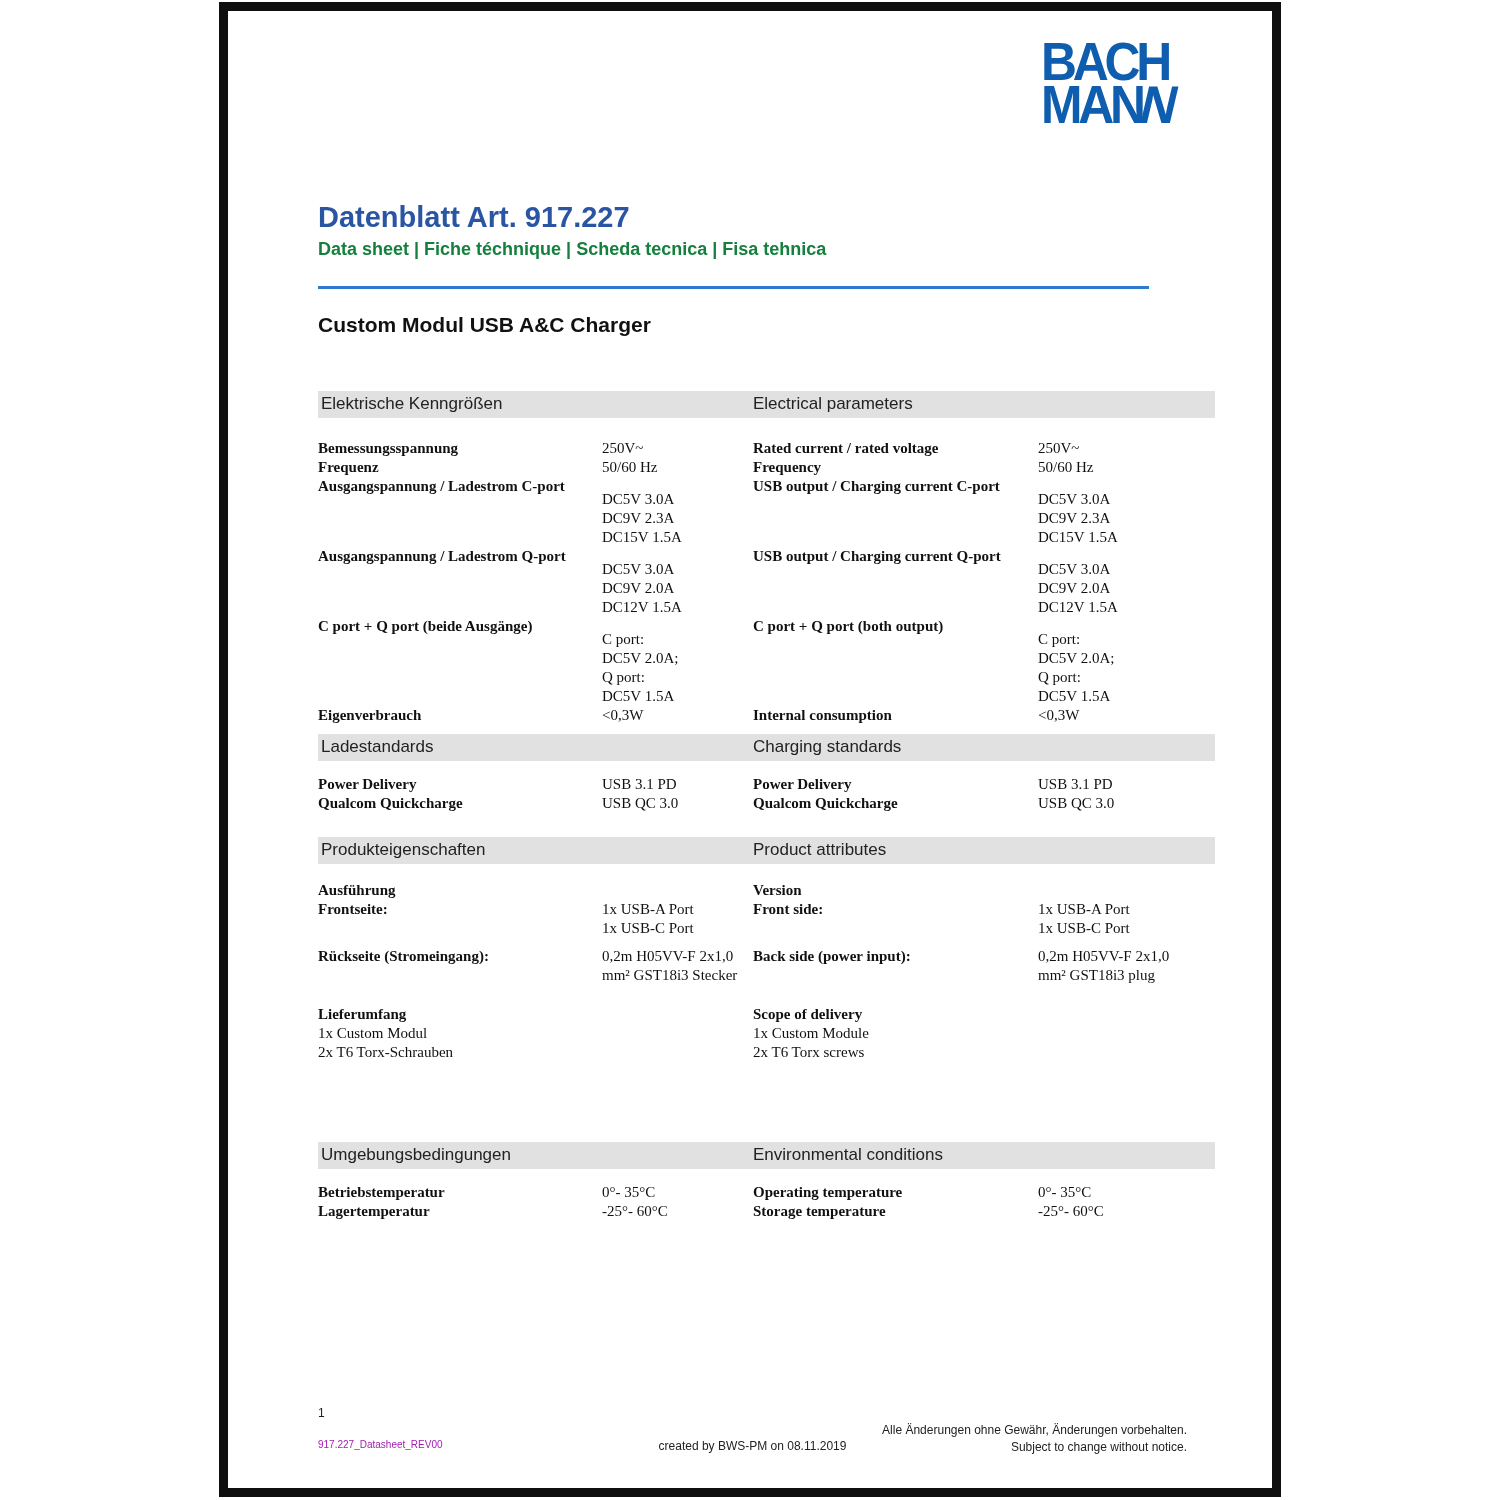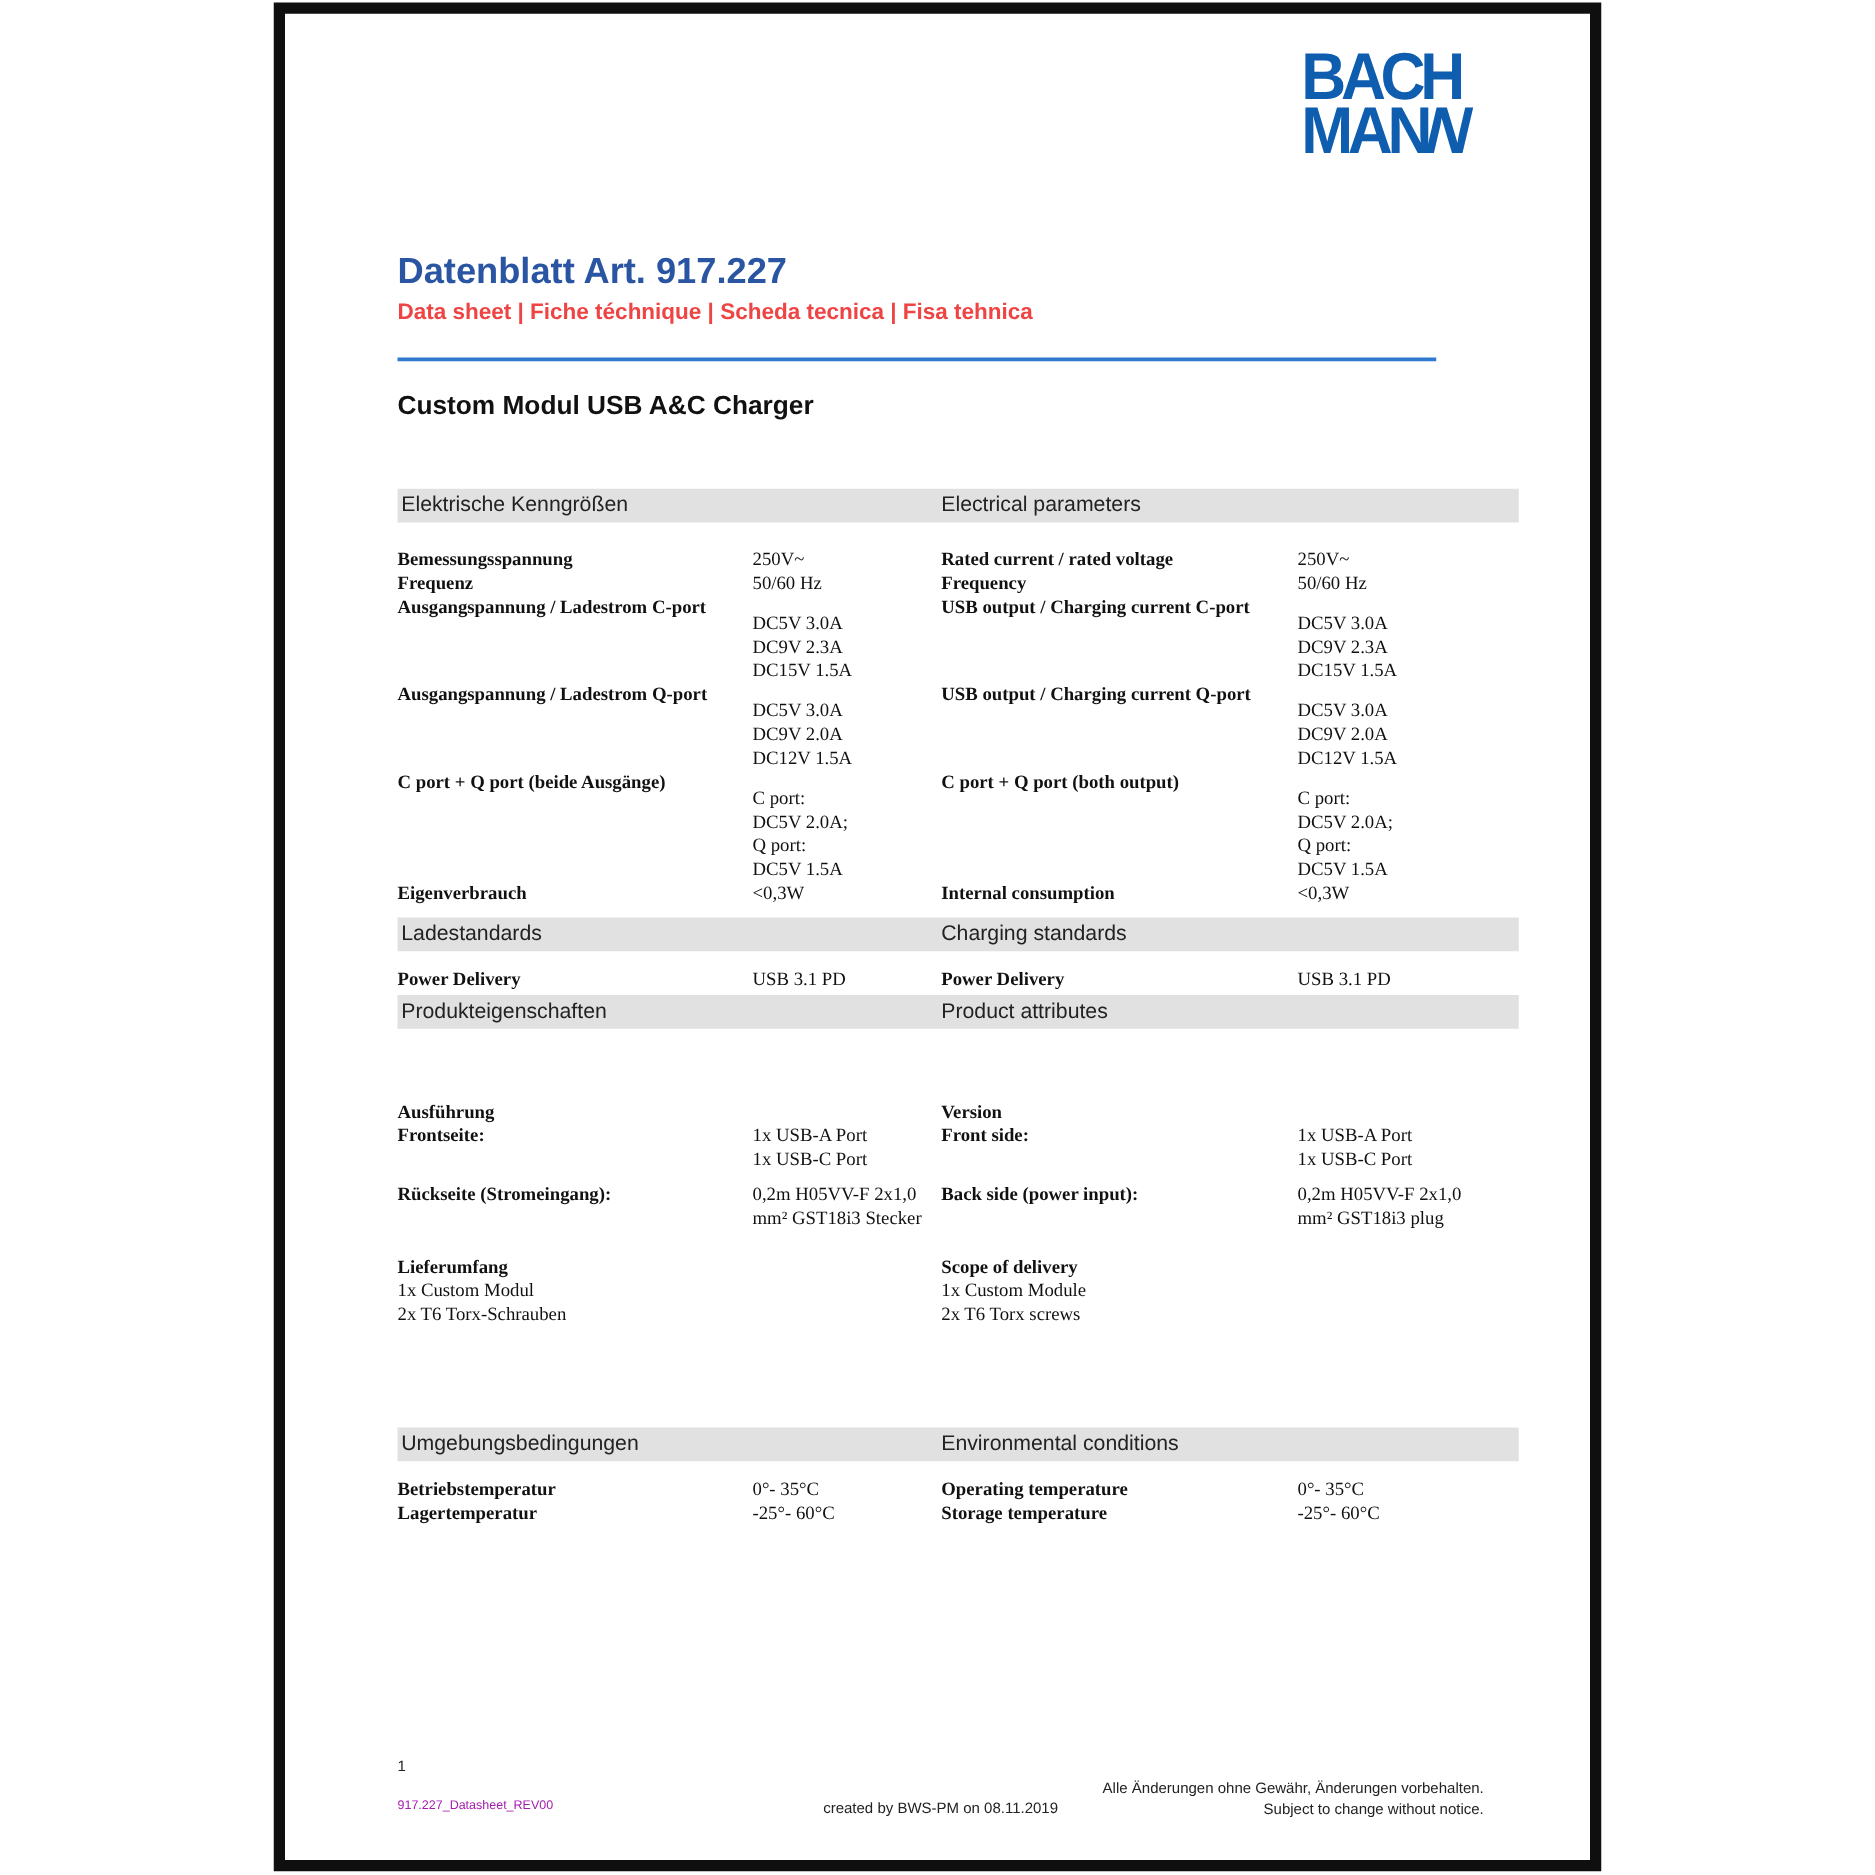--- a/index.html
+++ b/index.html
@@ -13,28 +13,28 @@
   }
   
   .logo{
     position:absolute;left:1041px;top:40px;color:#0e5daf;font-weight:bold;
     font-size:53px;line-height:43px;letter-spacing:-4.5px;
     transform:scaleX(0.94);transform-origin:left top;white-space:nowrap;
   }
   .logo .skew{display:inline-block;transform:skewX(-14deg);}
   
   .doc-title{position:absolute;left:318px;top:201px;font-size:29px;font-weight:bold;color:#2a55a3;}
-  .doc-subtitle{position:absolute;left:318px;top:239px;font-size:18px;font-weight:bold;color:#ef4444;}
+  .doc-subtitle{position:absolute;left:318px;top:239px;font-size:18px;font-weight:bold;color:#15803d;}
   .rule{position:absolute;left:318px;top:286px;width:831px;height:3px;background:#2f7ace;}
   .product-title{position:absolute;left:318px;top:313px;font-size:21px;font-weight:bold;color:#111;}
   
   .secbar{position:absolute;left:318px;width:869px;height:27px;background:#e1e1e1;font-size:17px;color:#222;padding-left:28px;}
   .secbar .de{position:absolute;left:3px;top:3px;}
   .secbar .en{position:absolute;left:435px;top:3px;}
-  #bar-0{top:391px}#bar-1{top:734px}#bar-2{top:796px}#bar-3{top:1142px}
+  #bar-0{top:391px}#bar-1{top:734px}#bar-2{top:837px}#bar-3{top:1142px}
   
   .rows{position:absolute;left:318px;width:869px;font-size:15px;line-height:19px;color:#111;font-family:Liberation Serif, serif;}
   #rows-0{top:439px}#rows-1{top:775px}#rows-2{top:881px}#rows-3{top:1183px}
   .row{display:flex;align-items:flex-start;}
   .c1{width:284px;flex:none;}
   .c2{width:151px;flex:none;}
   .c3{width:285px;flex:none;}
   .c4{width:149px;flex:none;}
   .b{font-weight:bold;}
   .val{white-space:pre-line;display:block;}

